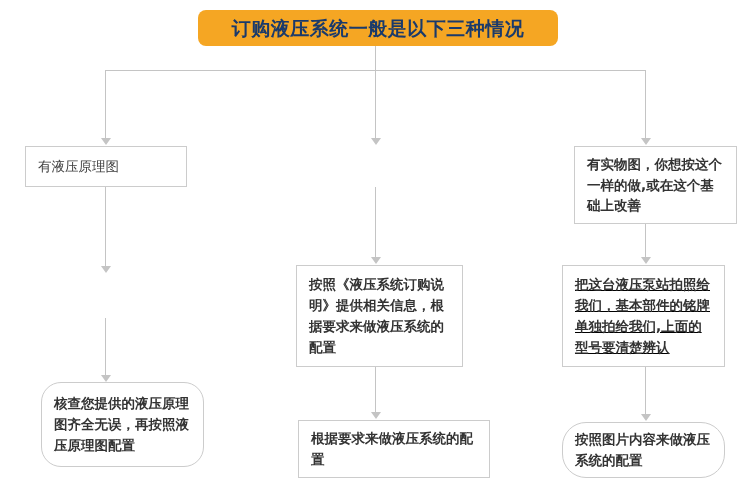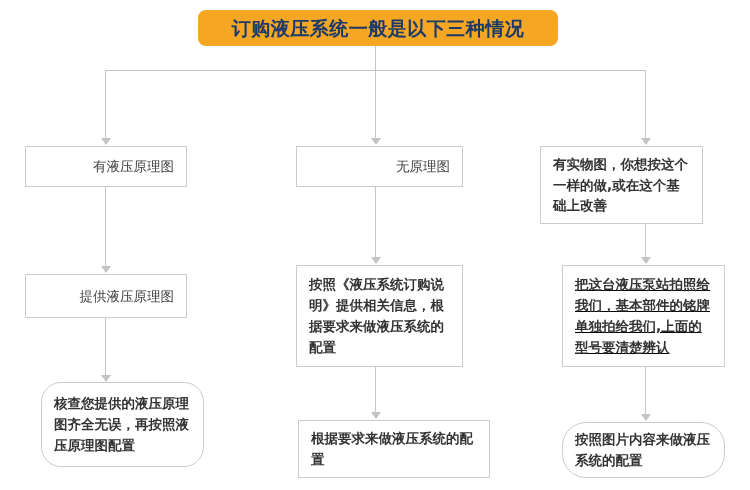--- a/index.html
+++ b/index.html
@@ -46,21 +46,21 @@
     position: absolute;
     box-sizing: border-box;
     background: #ffffff;
     border: 1px solid #cccccc;
     display: flex;
     align-items: center;
     justify-content: flex-start;
     padding: 6px 12px;
   }
   .node.center-text {
-    justify-content: flex-end;
+    justify-content: flex-start;
   }
   .node .node-text {
     font-size: 13.5px;
     color: #404040;
     line-height: 1.55;
     font-weight: normal;
     white-space: pre-line;
     word-break: break-all;
   }
   .node.bold .node-text {
@@ -110,50 +110,44 @@
   <div class="vline" style="left:645px; top:70px; height:69px;"></div>
   <div class="arrowhead" style="left:641px; top:138px;"></div>
 
   <div class="node center-text" style="left:25px; top:146px; width:162px; height:41px;">
     <span class="node-text">有液压原理图</span>
   </div>
 
   <div class="vline" style="left:105px; top:187px; height:79px;"></div>
   <div class="arrowhead" style="left:101px; top:266px;"></div>
 
-  <div class="node center-text" style="left:25px; top:274px; width:162px; height:44px;">
-    <span class="node-text">提供液压原理图</span>
-  </div>
 
   <div class="vline" style="left:105px; top:318px; height:57px;"></div>
   <div class="arrowhead" style="left:101px; top:375px;"></div>
 
   <div class="node bold" style="left:41px; top:382px; width:163px; height:85px;border-radius:20px;">
     <span class="node-text">核查您提供的液压原理图齐全无误，再按照液压原理图配置</span>
   </div>
 
-  <div class="node center-text" style="left:296px; top:146px; width:167px; height:41px;">
-    <span class="node-text">无原理图</span>
-  </div>
 
   <div class="vline" style="left:375px; top:187px; height:70px;"></div>
   <div class="arrowhead" style="left:371px; top:257px;"></div>
 
   <div class="node bold" style="left:296px; top:265px; width:167px; height:102px;">
     <span class="node-text">按照《液压系统订购说明》提供相关信息，根据要求来做液压系统的配置</span>
   </div>
 
   <div class="vline" style="left:375px; top:367px; height:45px;"></div>
   <div class="arrowhead" style="left:371px; top:412px;"></div>
 
   <div class="node bold" style="left:298px; top:420px; width:192px; height:58px;">
     <span class="node-text">根据要求来做液压系统的配置</span>
   </div>
 
-  <div class="node bold" style="left:540px; top:146px; width:163px; height:78px;">
+  <div class="node bold" style="left:574px; top:146px; width:163px; height:78px;">
     <span class="node-text">有实物图，你想按这个一样的做,或在这个基础上改善</span>
   </div>
 
   <div class="vline" style="left:645px; top:224px; height:33px;"></div>
   <div class="arrowhead" style="left:641px; top:257px;"></div>
 
   <div class="node bold" style="left:562px; top:265px; width:163px; height:102px;text-decoration:underline;">
     <span class="node-text">把这台液压泵站拍照给我们，基本部件的铭牌单独拍给我们,上面的型号要清楚辨认</span>
   </div>
 

